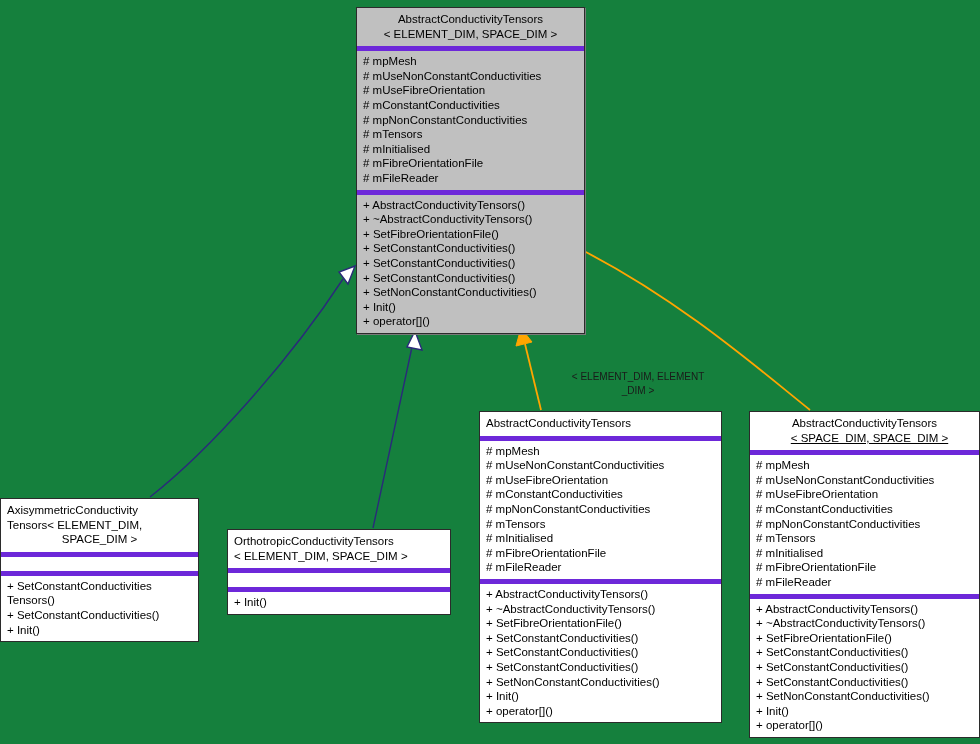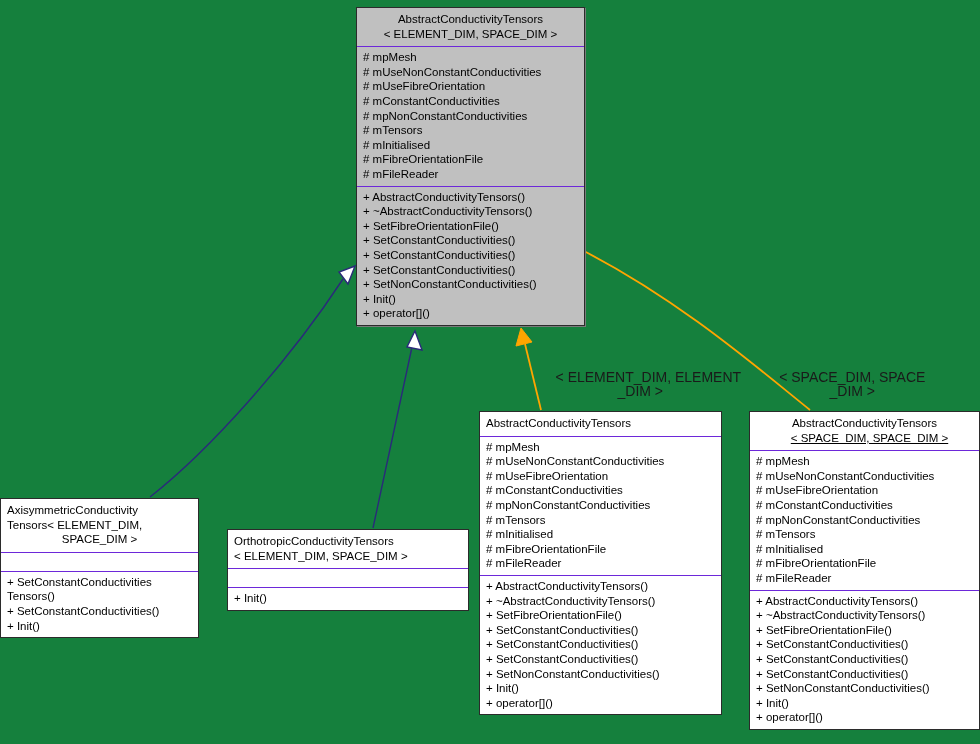--- a/index.html
+++ b/index.html
@@ -37,41 +37,41 @@
   .uml-class.abstract-root {
     background: #c0c0c0;
     border: 1px solid #2b2b2b;
     box-shadow: 1px 1px 0 #7a7a7a;
   }
   .compartment {
     box-sizing: border-box;
     padding: 3px 6px 4px 6px;
   }
   .compartment.divider {
-    border-top: 1px solid #6d28d9;
+    border-top: 5px solid #6d28d9;
   }
   .compartment.empty {
     height: 19px;
     padding: 0;
   }
   .class-title {
     text-align: left;
     padding: 4px 6px 5px 6px;
   }
   .class-title .tline {
     display: block;
     white-space: pre;
   }
   .member {
     display: block;
     white-space: nowrap;
   }
   .edge-label {
     position: absolute;
-    font-size: 14px;
+    font-size: 10px;
     line-height: 14.6px;
     color: #1a1a1a;
     text-align: center;
     white-space: pre;
   }
   .ctr { text-align: center; }
   .tmpl-indent { padding-left: 10px; text-decoration: underline; }
 </style>
 </head>
 <body>
@@ -130,21 +130,21 @@
     </div>
     <div class="compartment divider empty"></div>
     <div class="compartment divider">
         <span class="member">+ SetConstantConductivities</span>
         <span class="member">Tensors()</span>
         <span class="member">+ SetConstantConductivities()</span>
         <span class="member">+ Init()</span>
       </div>
   </div>
 
-  <div class="uml-class" style="left:227px; top:529px; width:242px;">
+  <div class="uml-class" style="left:227px; top:529px; width:224px;">
     <div class="compartment class-title">
       <span class="tline">OrthotropicConductivityTensors</span>
       <span class="tline">&lt; ELEMENT_DIM, SPACE_DIM &gt;</span>
     </div>
     <div class="compartment divider empty"></div>
     <div class="compartment divider">
         <span class="member">+ Init()</span>
       </div>
   </div>
 
@@ -203,18 +203,14 @@
         <span class="member">+ Init()</span>
         <span class="member">+ operator[]()</span>
       </div>
   </div>
 
   <div class="edge-label" style="left:540px; top:355px; width:185px;">
     <span class="tline">&lt; ELEMENT_DIM, ELEMENT</span>
     <span class="tline">_DIM &gt;</span>
   </div>
 
-  <div class="edge-label" style="left:752px; top:355px; width:185px;">
-    <span class="tline">&lt; SPACE_DIM, SPACE</span>
-    <span class="tline">_DIM &gt;</span>
-  </div>
 
 </div>
 
 </body></html>

